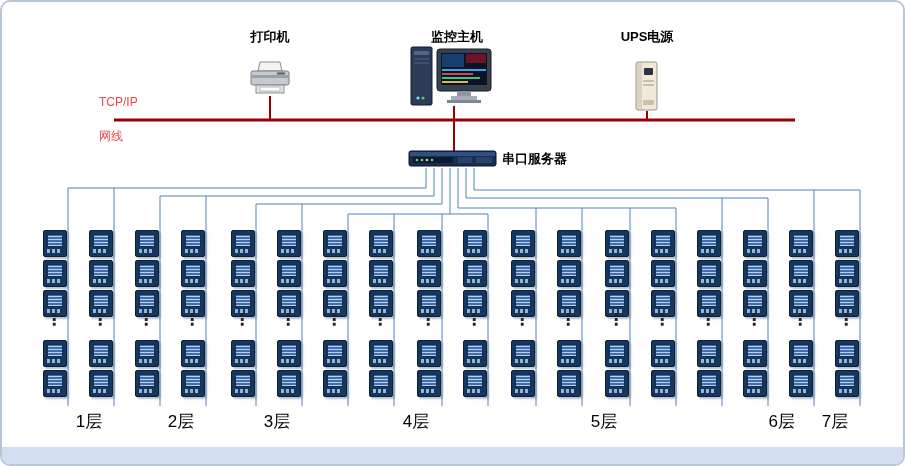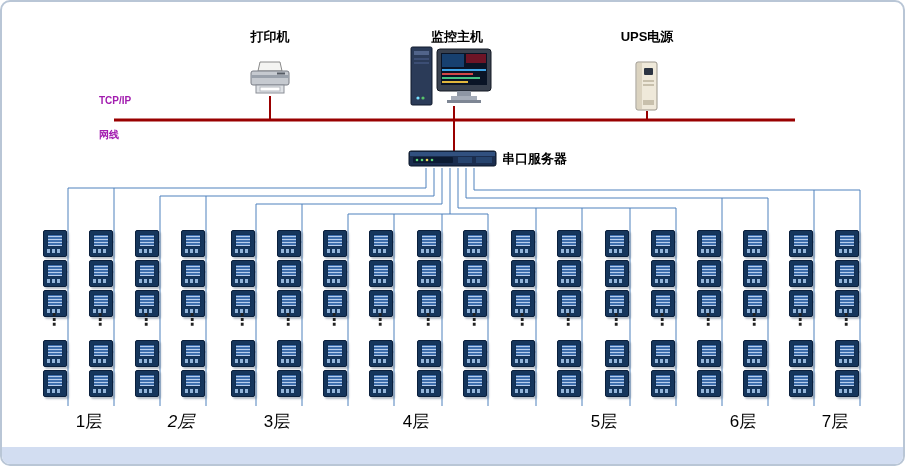--- a/index.html
+++ b/index.html
@@ -1,20 +1,20 @@
 <!DOCTYPE html>
 <html><head>
 <meta charset="utf-8">
 <style>
   html,body{margin:0;padding:0;background:#ffffff;font-family:"Liberation Sans","DejaVu Sans",sans-serif}
   .canvas{position:relative;width:905px;height:466px;background:#ffffff;border:2px solid #b9c6d6;border-radius:10px;overflow:hidden;box-sizing:border-box}
   #wiring{position:absolute;left:0;top:0}
   .dev{position:absolute}
   .dev-label{position:absolute;font-size:13px;font-weight:bold;color:#000;text-align:center;white-space:nowrap}
-  .bus-label{position:absolute;font-size:10px;font-weight:bold;color:#a21caf;white-space:nowrap}
+  .bus-label{position:absolute;font-size:12px;font-weight:normal;color:#ef4444;white-space:nowrap}
   .serial-label{position:absolute;font-size:13px;font-weight:bold;color:#000;white-space:nowrap}
   .floor-label{position:absolute;width:64px;text-align:center;font-size:17px;color:#000;white-space:nowrap}
   .meter{position:absolute;width:22px;height:25px;background:#16365c;border:1px solid #0a1f3c;border-radius:2px;box-shadow:2px 2px 2px rgba(100,115,135,.45)}
   .meter i{position:absolute;display:block}
   .meter .scr{left:3px;top:3px;width:14px;height:11px;background:#4d80c2;background-image:repeating-linear-gradient(0deg,rgba(230,240,255,.7) 0 1px,rgba(20,60,110,.25) 1px 3px);border:1px solid #123055}
   .meter .btns{left:3px;bottom:3px;width:14px;height:4px;background:repeating-linear-gradient(90deg,#93b5da 0 3px,transparent 3px 5px)}
   .dots{position:absolute;width:22px;text-align:center;font-size:16px;font-weight:bold;color:#222;line-height:1}
   .footer{position:absolute;left:0;right:0;bottom:0;height:17px;background:#d2ddf1}
 </style>
 </head>
@@ -296,21 +296,21 @@
       </div>
       <div class="meter" style="left: 179px; top: 338px;">
         <i class="scr"></i>
         <i class="btns"></i>
       </div>
       <div class="meter" style="left: 179px; top: 368px;">
         <i class="scr"></i>
         <i class="btns"></i>
       </div>
       <div class="dots" style="left: 179px; top: 310px;">⋮</div>
-      <div class="floor-label" style="left: 147px; top: 408px; font-style: italic;">2层</div>
+      <div class="floor-label" style="left: 147px; top: 408px;">2层</div>
       <div class="meter" style="left: 229px; top: 228px;">
         <i class="scr"></i>
         <i class="btns"></i>
       </div>
       <div class="meter" style="left: 229px; top: 258px;">
         <i class="scr"></i>
         <i class="btns"></i>
       </div>
       <div class="meter" style="left: 229px; top: 288px;">
         <i class="scr"></i>
@@ -552,21 +552,21 @@
       </div>
       <div class="meter" style="left: 741px; top: 338px;">
         <i class="scr"></i>
         <i class="btns"></i>
       </div>
       <div class="meter" style="left: 741px; top: 368px;">
         <i class="scr"></i>
         <i class="btns"></i>
       </div>
       <div class="dots" style="left: 741px; top: 310px;">⋮</div>
-      <div class="floor-label" style="left: 709px; top: 408px;">6层</div>
+      <div class="floor-label" style="left: 729px; top: 408px; text-align: right;">6层</div>
       <div class="meter" style="left: 787px; top: 228px;">
         <i class="scr"></i>
         <i class="btns"></i>
       </div>
       <div class="meter" style="left: 787px; top: 258px;">
         <i class="scr"></i>
         <i class="btns"></i>
       </div>
       <div class="meter" style="left: 787px; top: 288px;">
         <i class="scr"></i>

